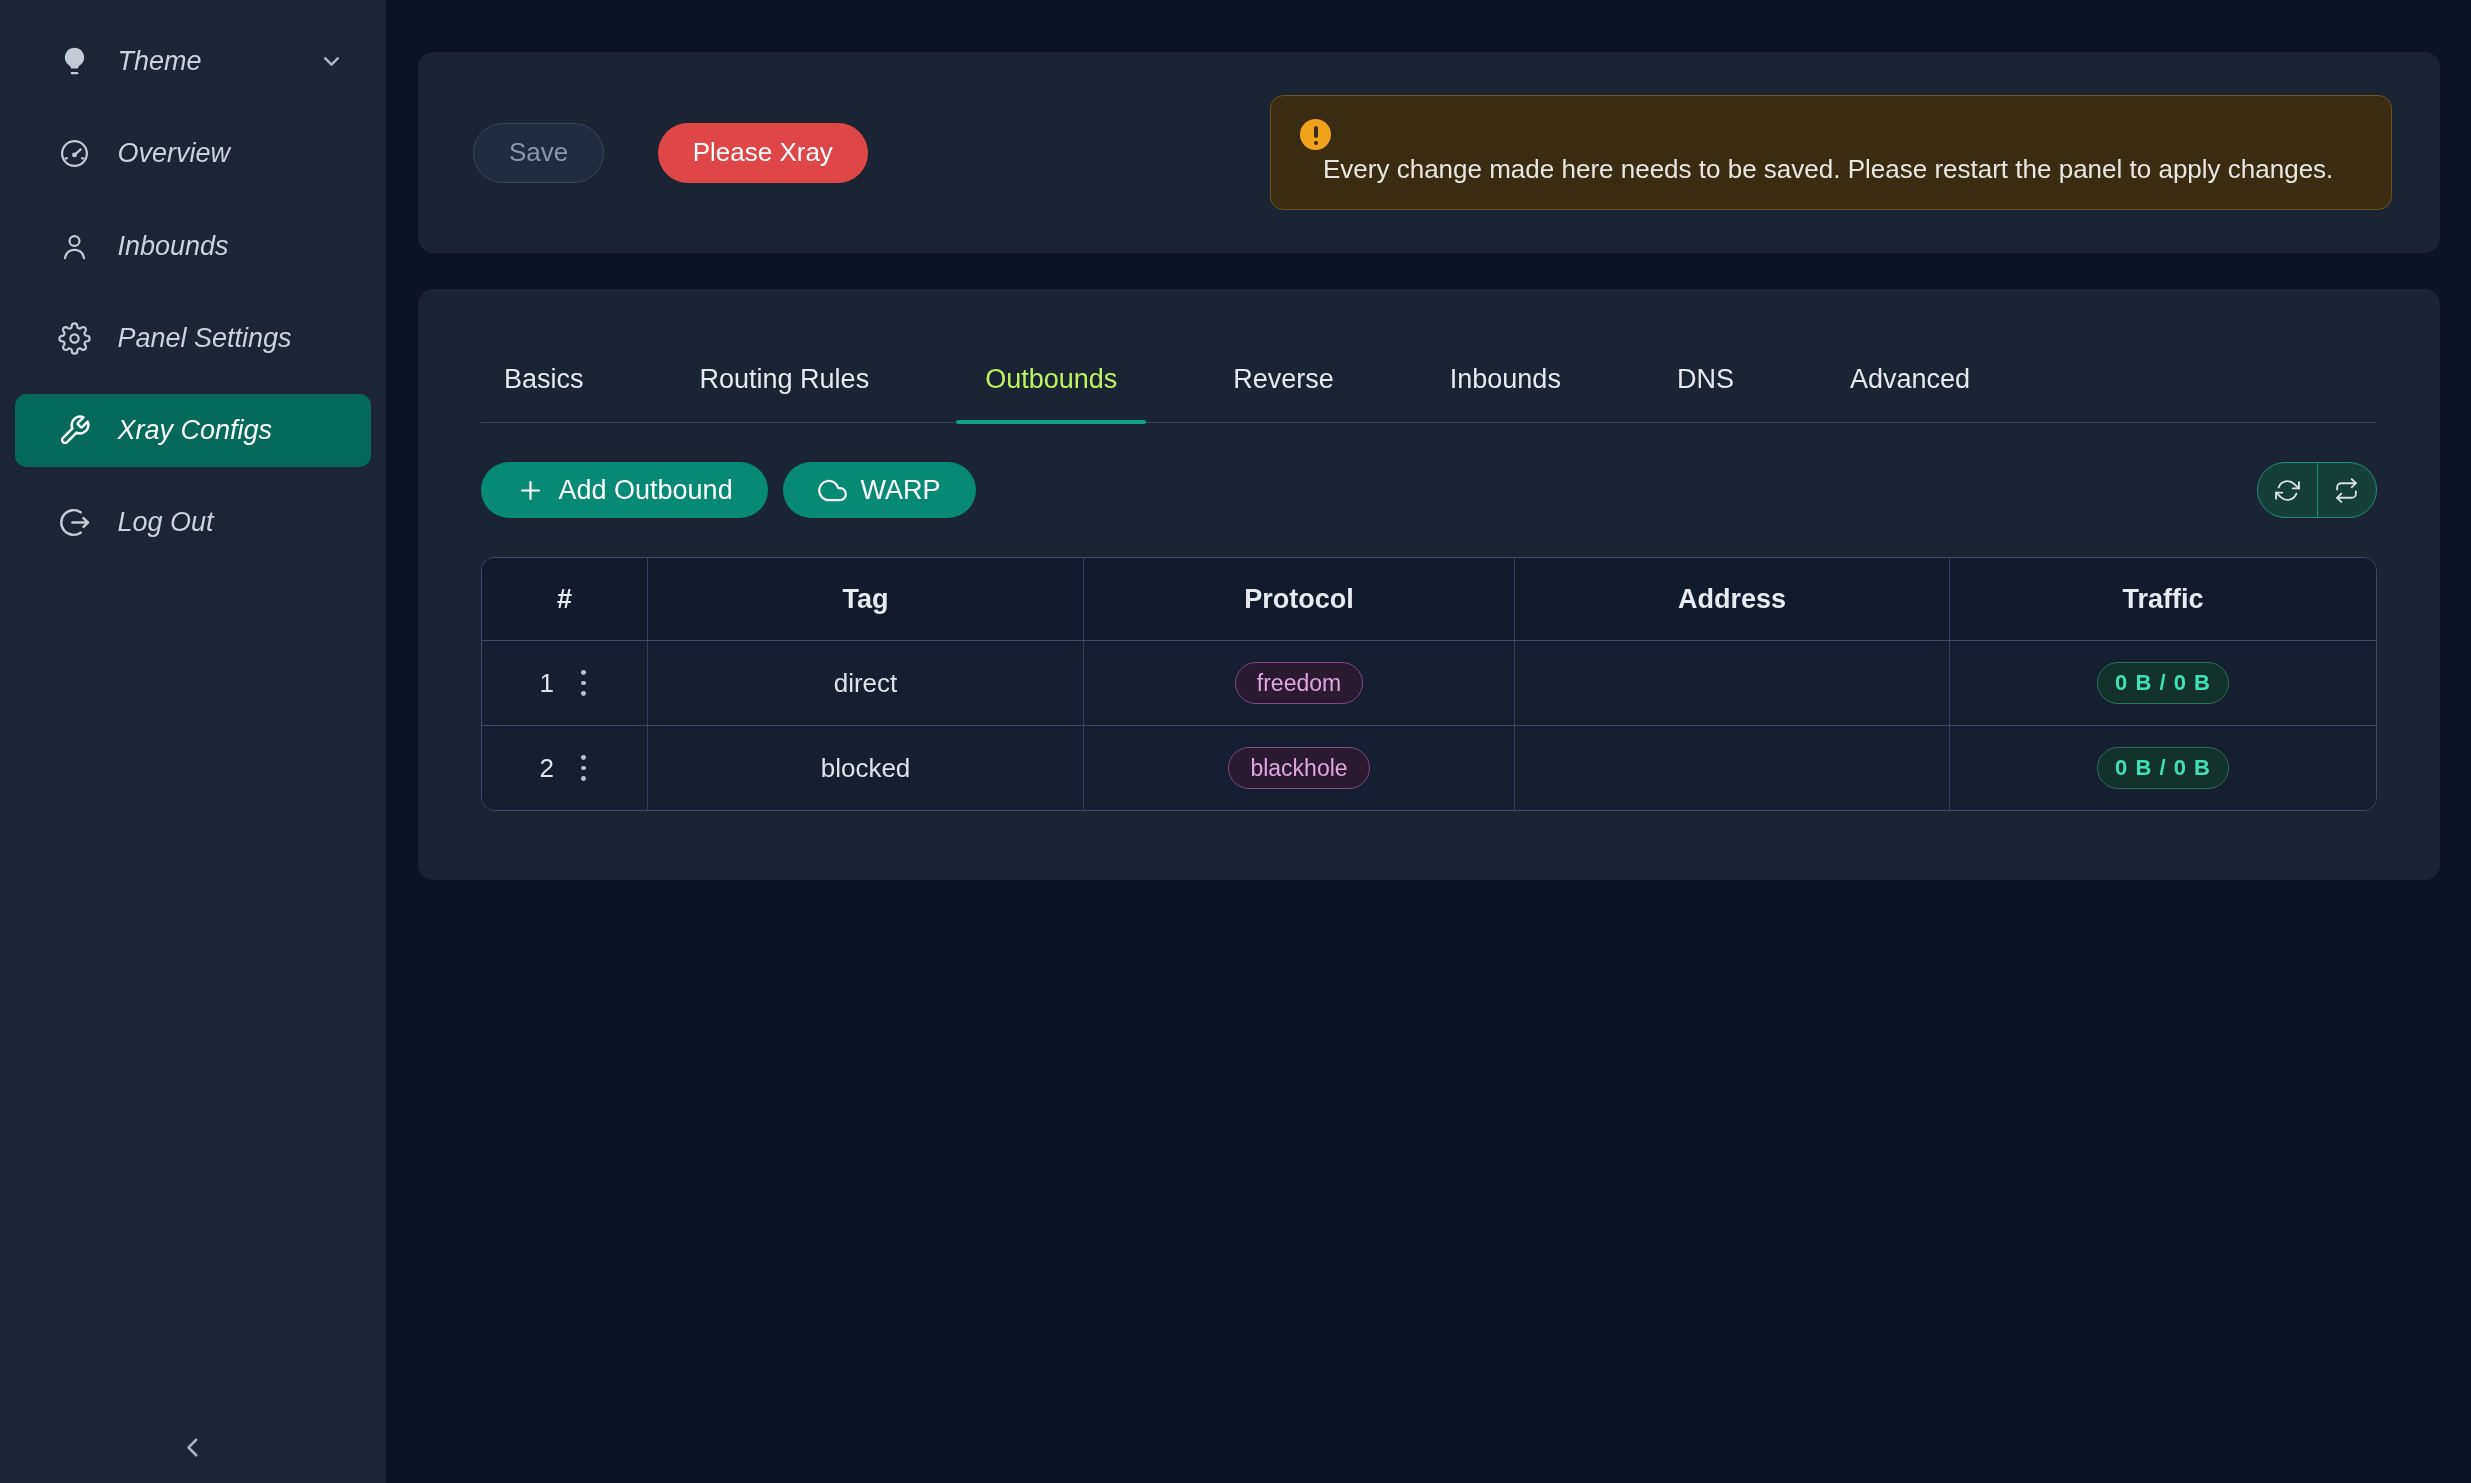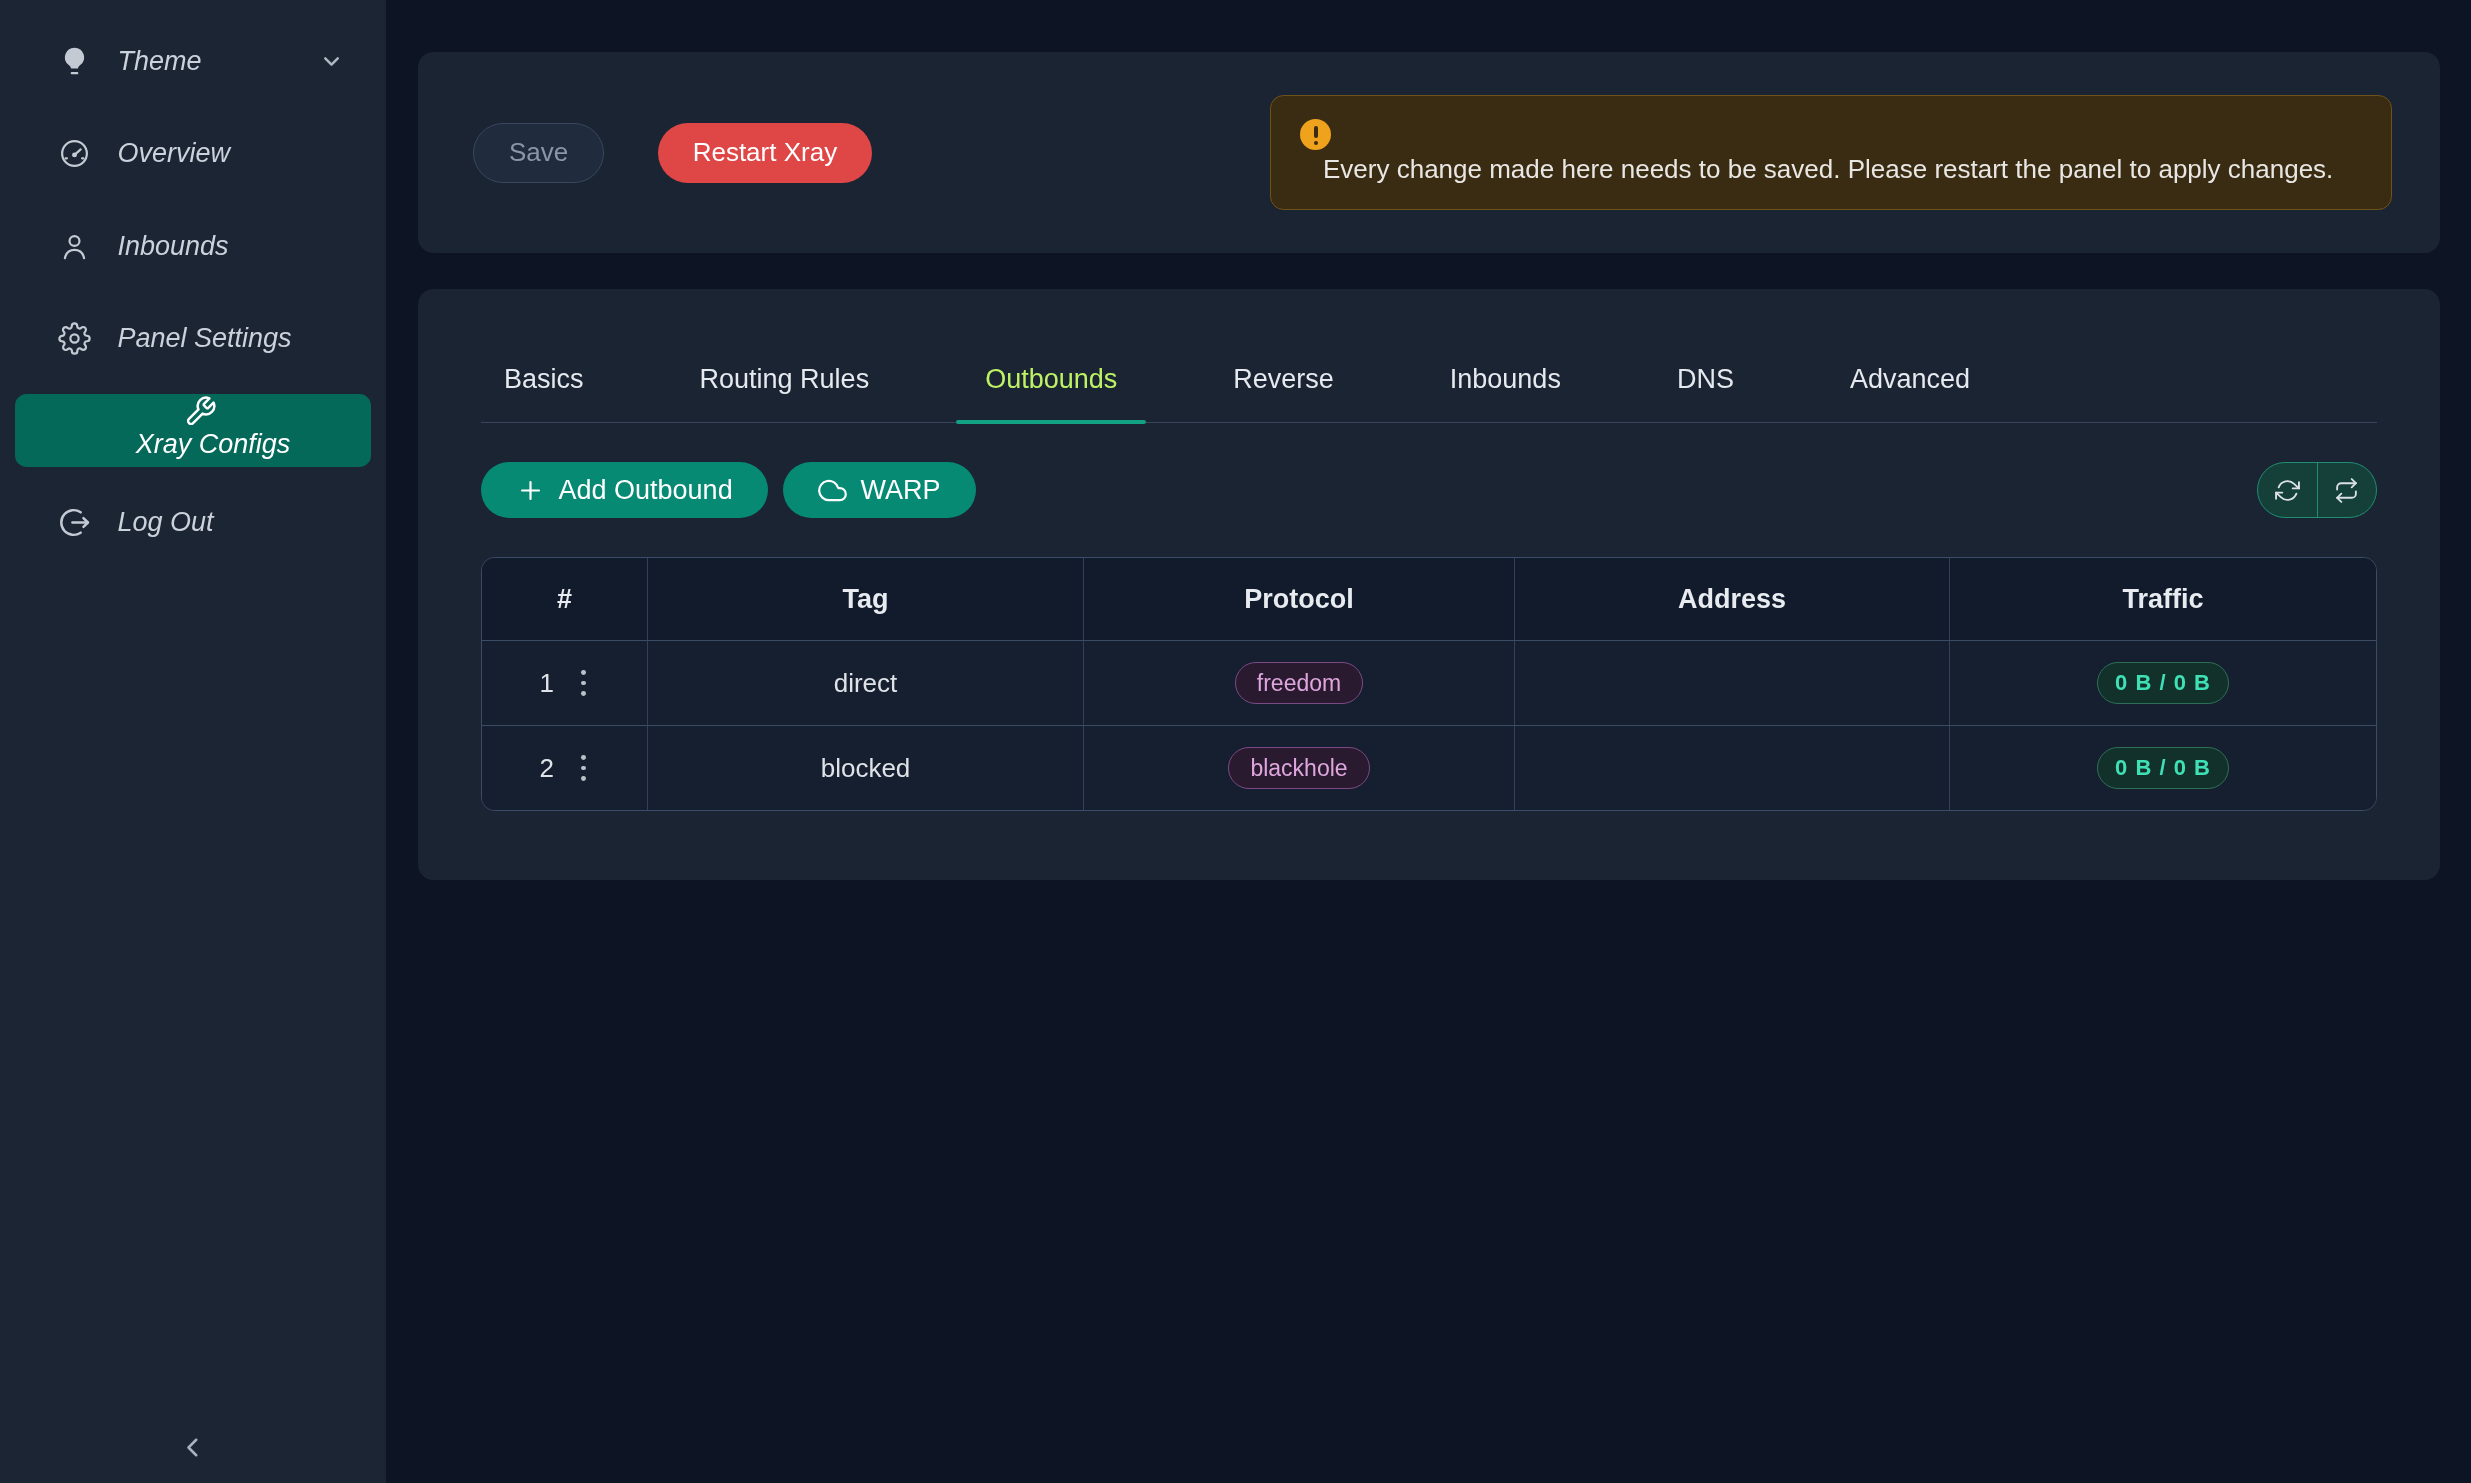--- a/index.html
+++ b/index.html
@@ -28,21 +28,21 @@
     padding:0 27px 0 42px;
     color:#ccd2db;
     cursor:pointer;
     font-size:27px;
     font-style:italic;
   }
   .nav-item:first-child { margin-top:0; }
   .nav-item .icon { width:35px; height:35px; flex:none; display:flex; align-items:center; justify-content:center; color:#c3cad3; }
   .nav-item .icon svg { width:33px; height:33px; }
   .nav-label { margin-left:25px; white-space:nowrap; }
-  .nav-item.active { background:#05695a; color:#ffffff;flex-direction:column; }
+  .nav-item.active { background:#05695a; color:#ffffff; }
   .nav-item.active .icon { color:#ffffff; }
   .nav-chevron { margin-left:auto; color:#aeb6c2; display:flex; }
   .nav-chevron svg { width:25px; height:25px; }
   .collapse-btn {
     position:absolute; bottom:17.4px; left:50%;
     transform:translateX(-50%);
     background:none; border:none; color:#aab2bd; cursor:pointer;
     display:flex; align-items:center; justify-content:center;
   }
   .collapse-btn svg { width:31px; height:31px; }
@@ -265,21 +265,21 @@
             <polyline points="14.5 6 8.5 12 14.5 18"></polyline>
           </svg>
       </span>
     </button>
   </aside>
 
   <main class="main">
 
     <section class="card card-top">
       <button class="btn save-btn">Save</button>
-      <button class="btn restart-btn">Restart Xray</button>
+      <button class="btn restart-btn">Please Xray</button>
 
       <div class="alert">
         <span class="alert-icon"></span>
         <span class="alert-text">Every change made here needs to be saved. Please restart the panel to apply changes.</span>
       </div>
     </section>
 
     <section class="card card-main">
 
       <div class="tabs">

